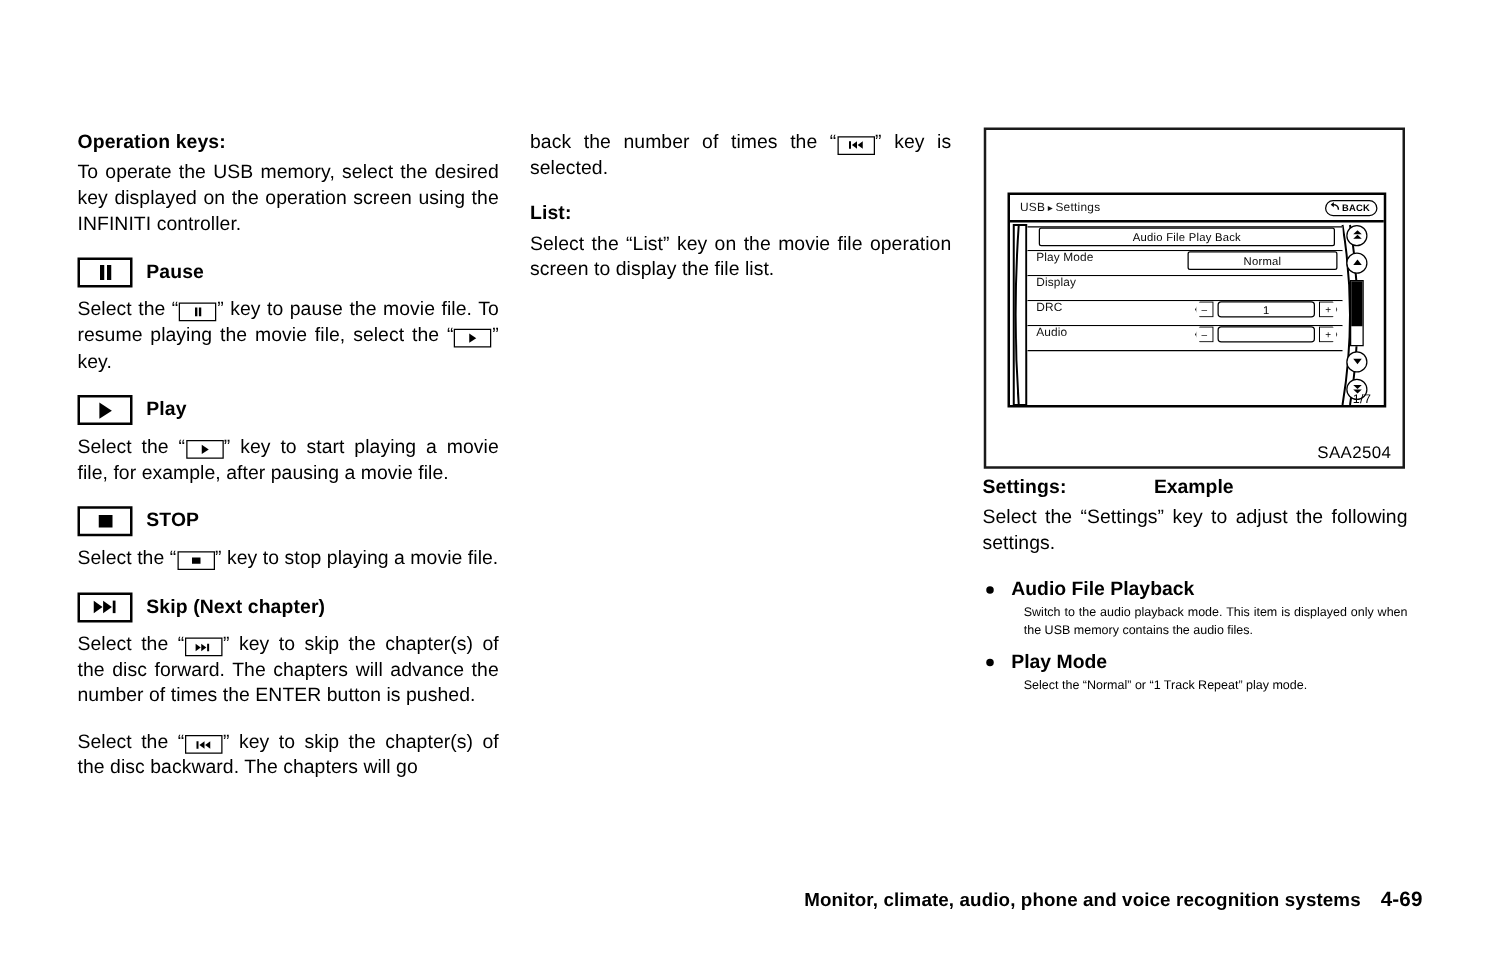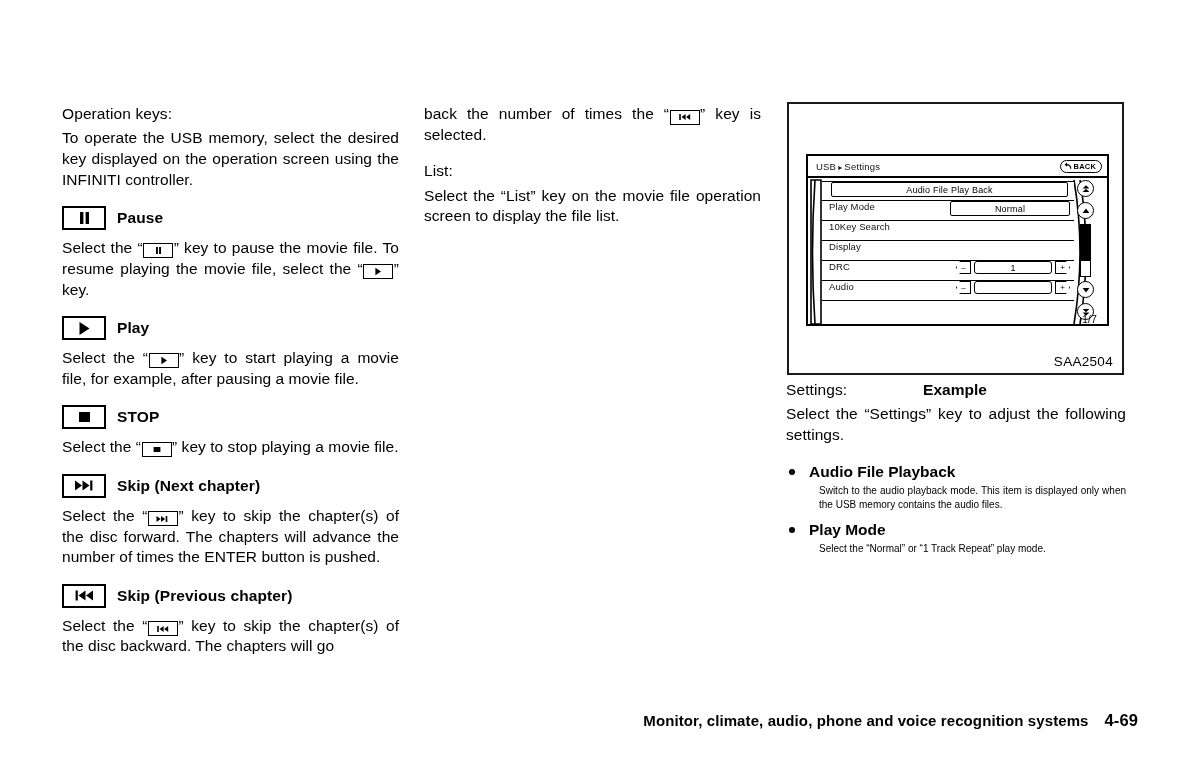--- a/index.html
+++ b/index.html
@@ -23,21 +23,21 @@
     top: 104px;
     width: 337px;
   }
   #col-1 { left: 62px; }
   #col-2 { left: 424px; }
   #col-3 { left: 786px; top: 380px; width: 340px; }
 
   
   .h-bold {
     font-size: 15.5px;
-    font-weight: normal;
+    font-weight: bold;
     line-height: 1.32;
     margin: 0 0 4px 0;
     letter-spacing: 0.1px;
   }
   p.body {
     font-size: 15.5px;
     line-height: 1.33;
     margin: 0 0 16px 0;
     text-align: justify;
     text-justify: inter-word;
@@ -405,30 +405,20 @@
     <span class="key-label">Skip (Next chapter)</span>
   </div>
   <p class="body"><span>Select the “</span><span class="ikey">
         <svg width="16" height="8" viewBox="0 0 16 8">
           <polygon points="1.5,1 5.6,4 1.5,7" fill="#000"></polygon>
           <polygon points="6,1 10.1,4 6,7" fill="#000"></polygon>
           <rect x="10.7" y="1" width="1.6" height="6" fill="#000"></rect>
         </svg>
       </span><span>” key to skip the chapter(s) of the disc forward. The chapters will advance the number of times the ENTER button is pushed.</span></p>
 
-  <div class="key-head">
-    <span class="keybox">
-      <svg width="22" height="13" viewBox="0 0 22 13">
-          <rect x="2.6" y="1.5" width="2.2" height="10" fill="#000"></rect>
-          <polygon points="12.5,1.5 5.5,6.5 12.5,11.5" fill="#000"></polygon>
-          <polygon points="20,1.5 13,6.5 20,11.5" fill="#000"></polygon>
-        </svg>
-    </span>
-    <span class="key-label">Skip (Previous chapter)</span>
-  </div>
   <p class="body"><span>Select the “</span><span class="ikey">
         <svg width="16" height="8" viewBox="0 0 16 8">
           <rect x="2.2" y="1" width="1.6" height="6" fill="#000"></rect>
           <polygon points="8.6,1 4.5,4 8.6,7" fill="#000"></polygon>
           <polygon points="13.2,1 9.1,4 13.2,7" fill="#000"></polygon>
         </svg>
       </span><span>” key to skip the chapter(s) of the disc backward. The chapters will go</span></p>
 
 </div>
 
@@ -471,23 +461,20 @@
         <path d="M272 2 Q284 74 272 146" fill="none" stroke="#000" stroke-width="1.6"></path>
       </svg>
 
       <div class="rowstack">
         <div class="drow">
           <span class="wide-btn">Audio File Play Back</span>
         </div>
         <div class="drow">
           <span class="lab">Play Mode</span>
           <span class="val-btn">Normal</span>
-        </div>
-        <div class="drow">
-          <span class="lab">10Key Search</span>
         </div>
         <div class="drow">
           <span class="lab">Display</span>
         </div>
         <div class="drow">
           <span class="lab">DRC</span>
           <span class="stepper">
             <span class="step-btn minus">–</span>
             <span class="num-field">1</span>
             <span class="step-btn plus">+</span>

